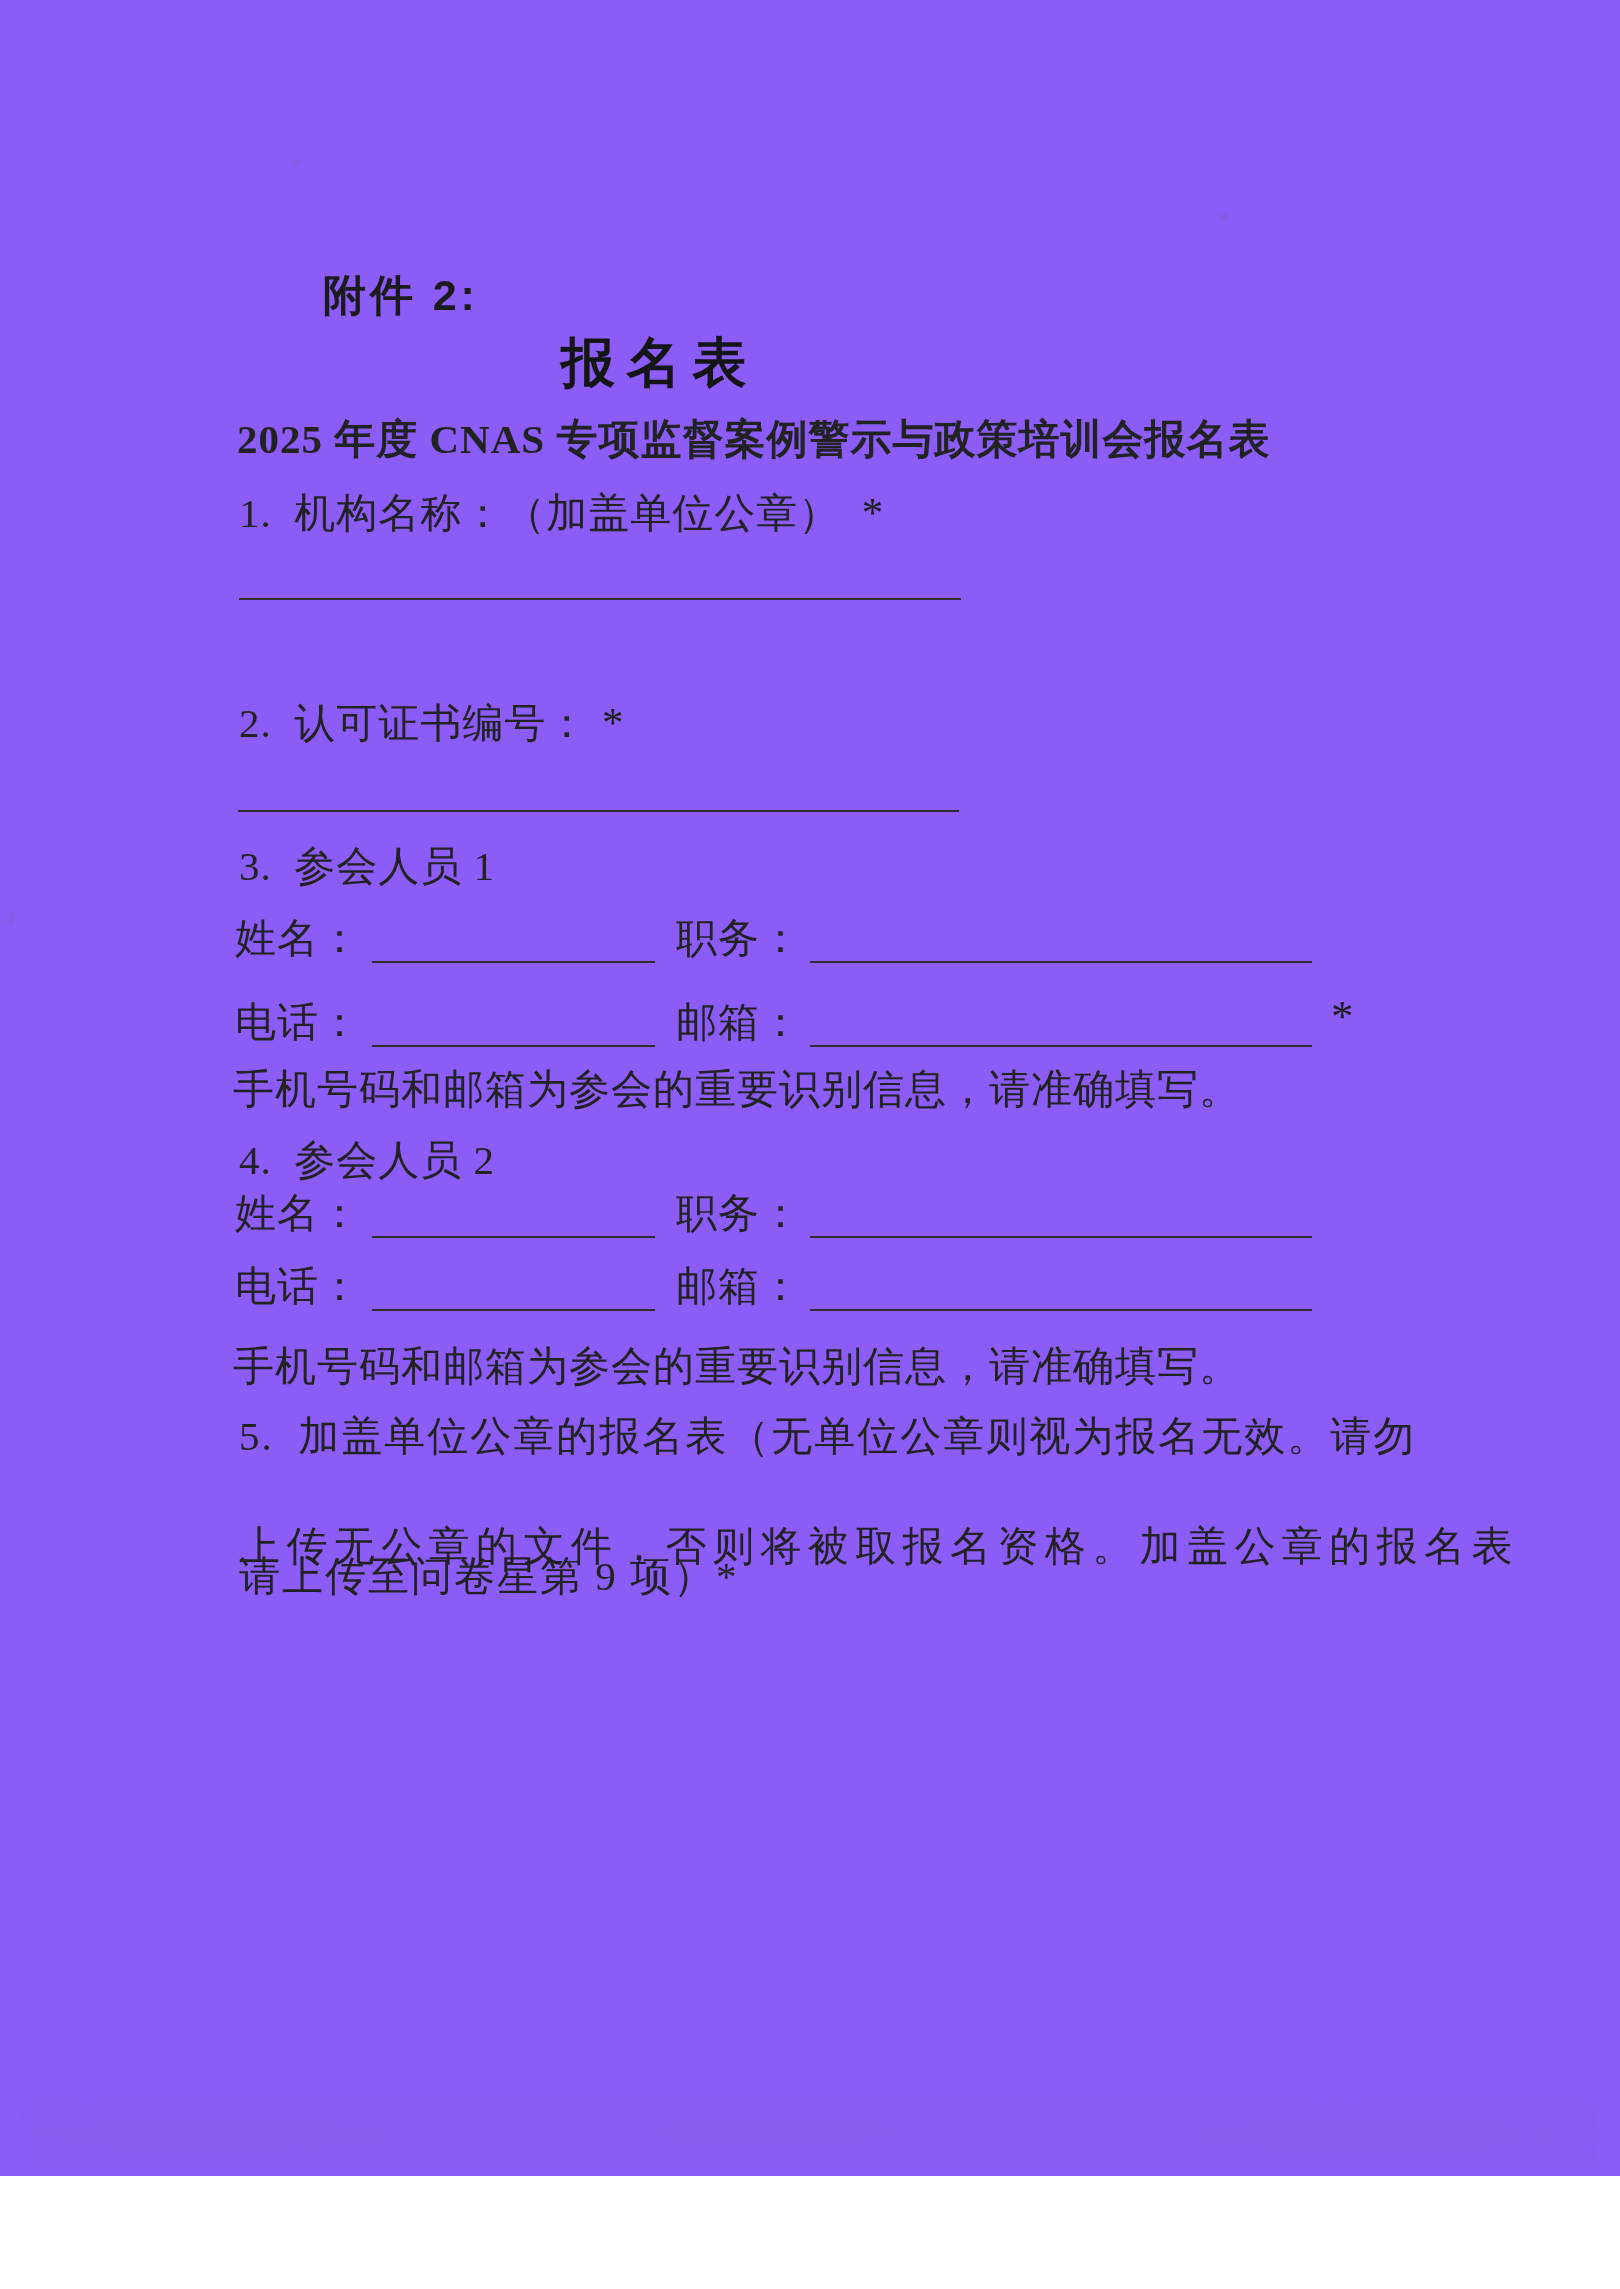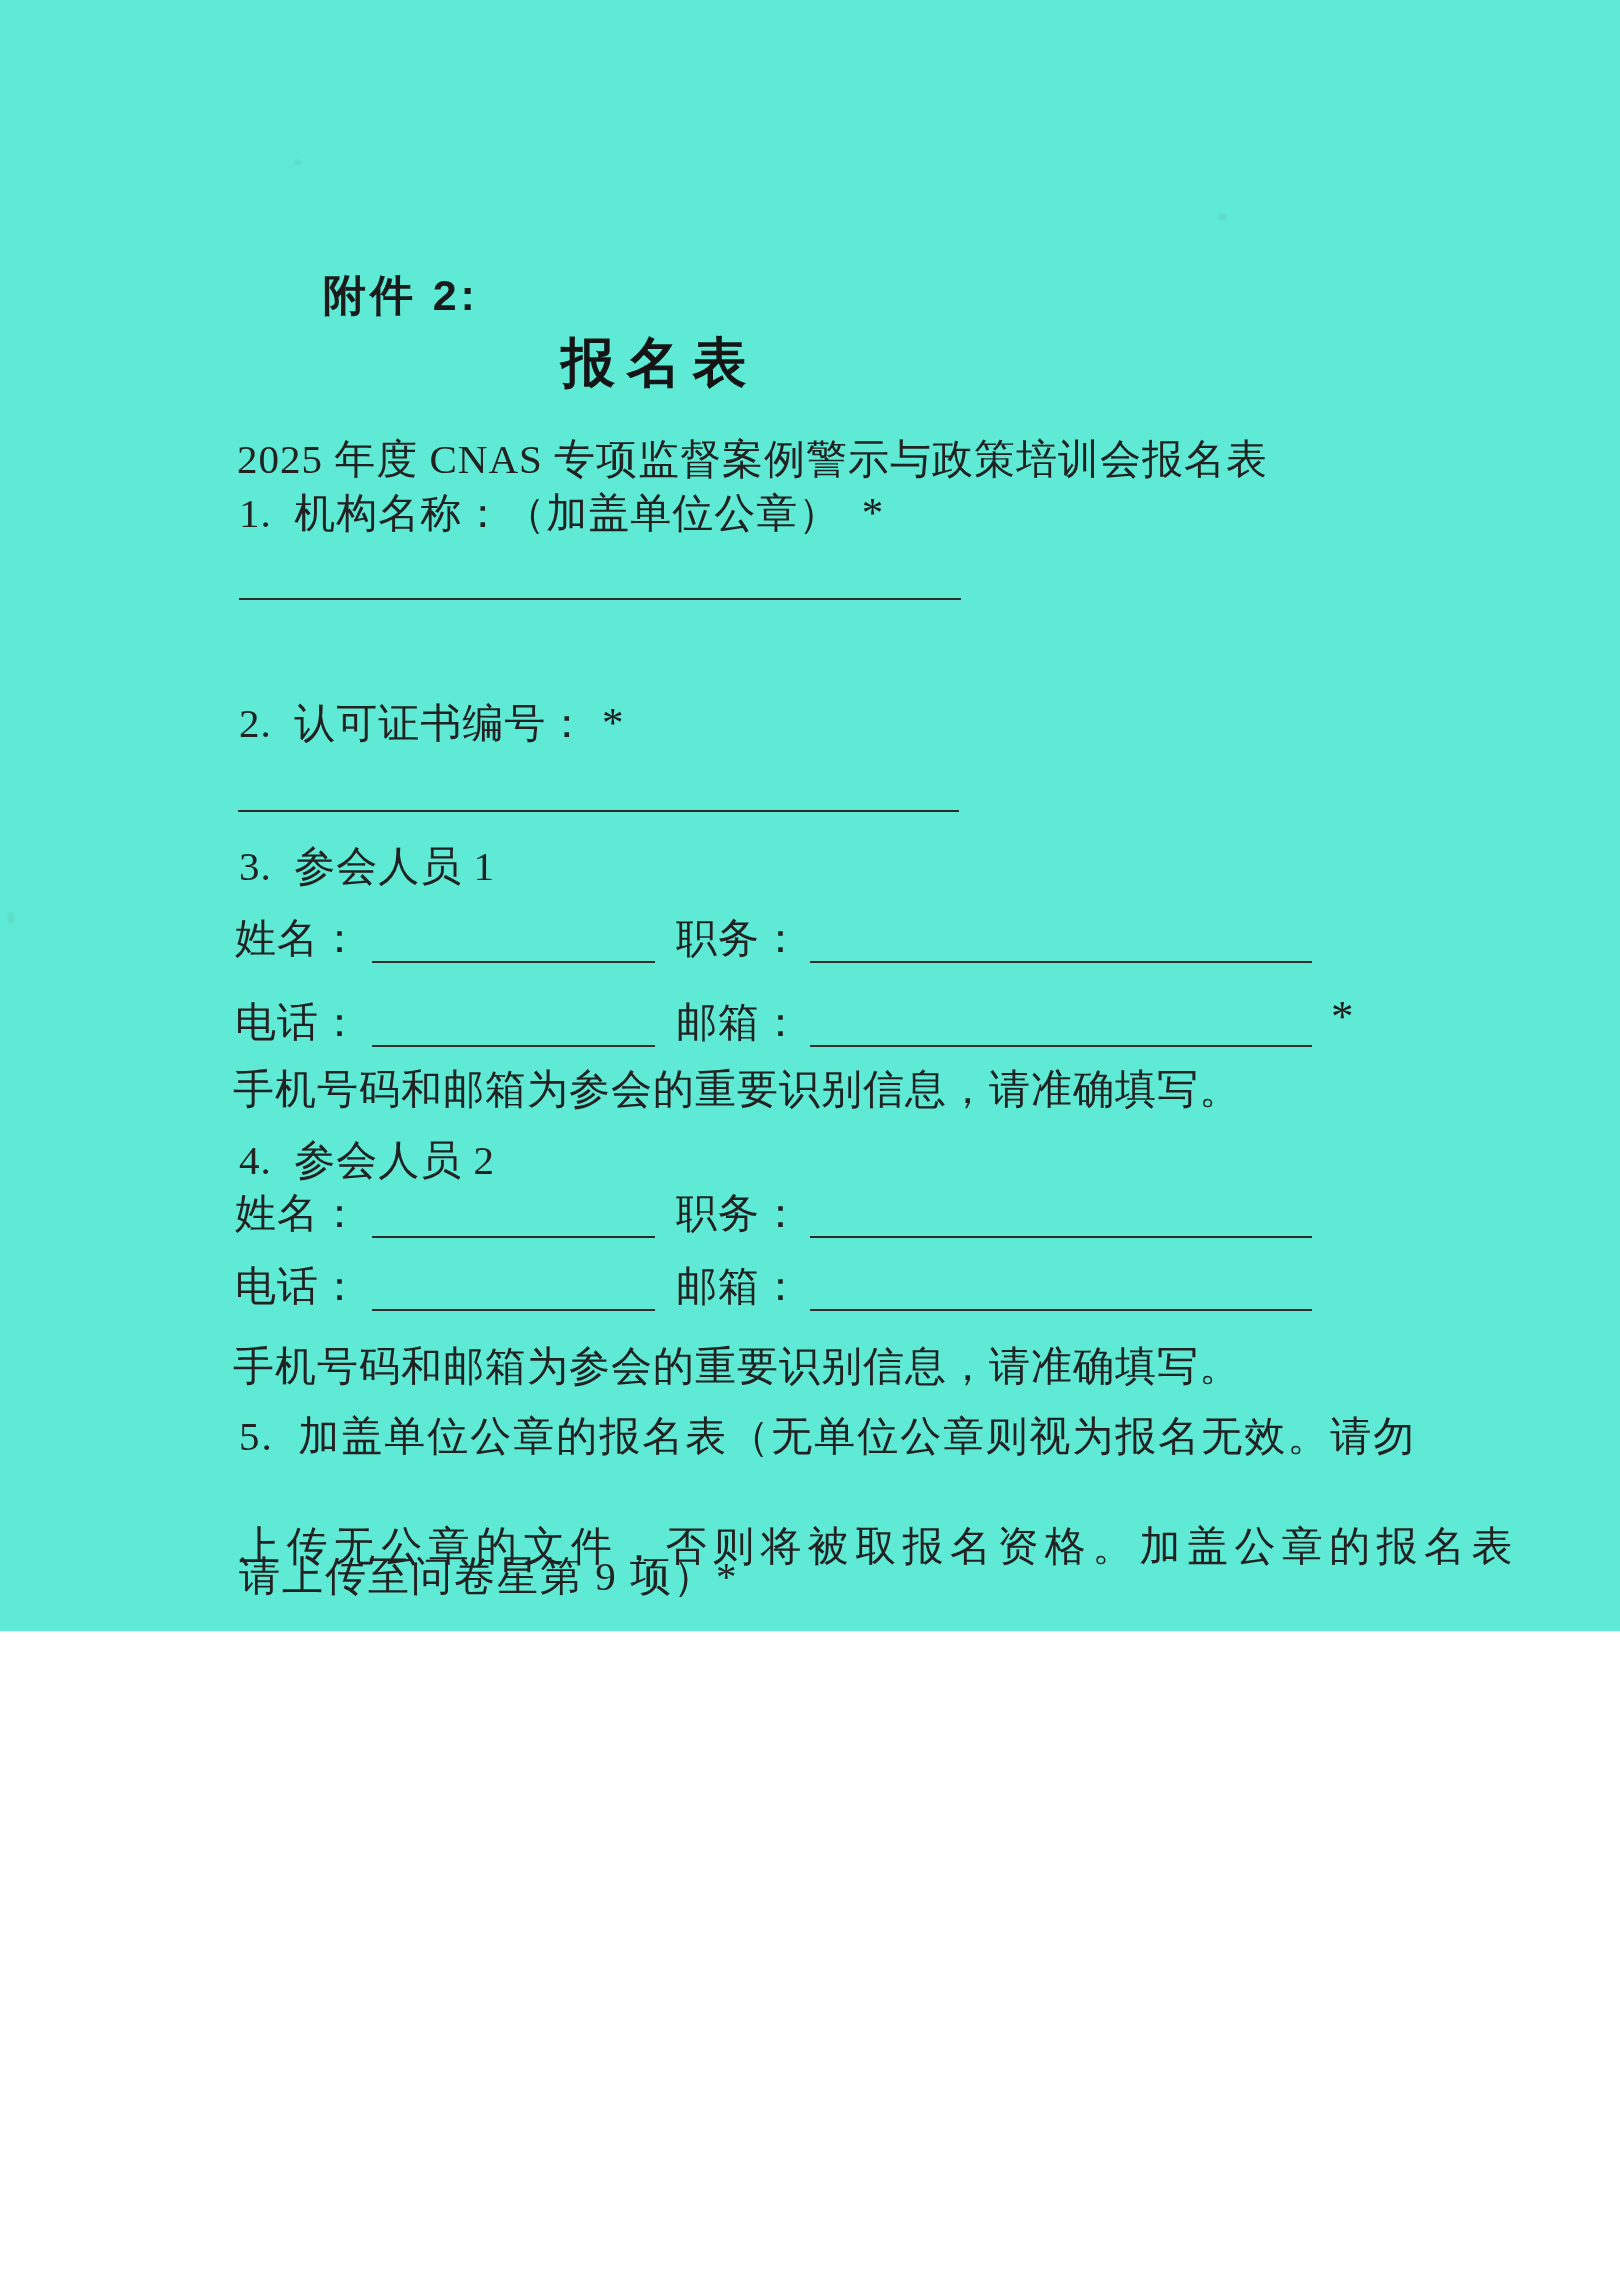--- a/index.html
+++ b/index.html
@@ -1,36 +1,36 @@
 <!DOCTYPE html>
 <html><head>
 <meta charset="utf-8">
 <style>
   html, body { margin: 0; padding: 0; background: #ffffff; }
   .page {
     position: relative;
     width: 1620px;
-    height: 1631px;
-    background: #5eead4;
+    height: 2176px;
+    background: #8b5cf6;
     overflow: hidden;
     font-family: "Liberation Serif", "DejaVu Serif", serif;
   }
   .t {
     position: absolute;
     font-family: "Liberation Serif", "DejaVu Serif", serif;
     font-size: 41px;
     line-height: 1.15;
     color: #222222;
     letter-spacing: 1px;
     white-space: pre;
   }
   .sans { font-family: "Liberation Sans", "DejaVu Sans", sans-serif; }
   .attachment { left: 323px; top: 271px; font-size: 43px; letter-spacing: 3.9px; font-weight: 600; color: #1b1b1b; }
   .title { left: 561px; top: 331px; font-size: 54px; font-weight: 700; letter-spacing: 11.8px; color: #151515; }
-  .subtitle { left: 237px; top: 436px; }
+  .subtitle { left: 237px; top: 416px; font-weight: bold; }
   .item1 { left: 239px; top: 488px; }
   .item2 { left: 239px; top: 698px; }
   .req { display: inline-block; font-size: 43px; color: #1d1d1d; }
   .m22 { margin-left: 21.6px; }
   .m14 { margin-left: 13.7px; }
   .blank { position: absolute; height: 0; border-bottom: 2px solid #2d2d2d; }
   .b1 { left: 239px; top: 598px; width: 722px; }
   .b2 { left: 238px; top: 810px; width: 721px; }
   .h3 { left: 239px; top: 843px; }
   .h4 { left: 239px; top: 1137px; }

